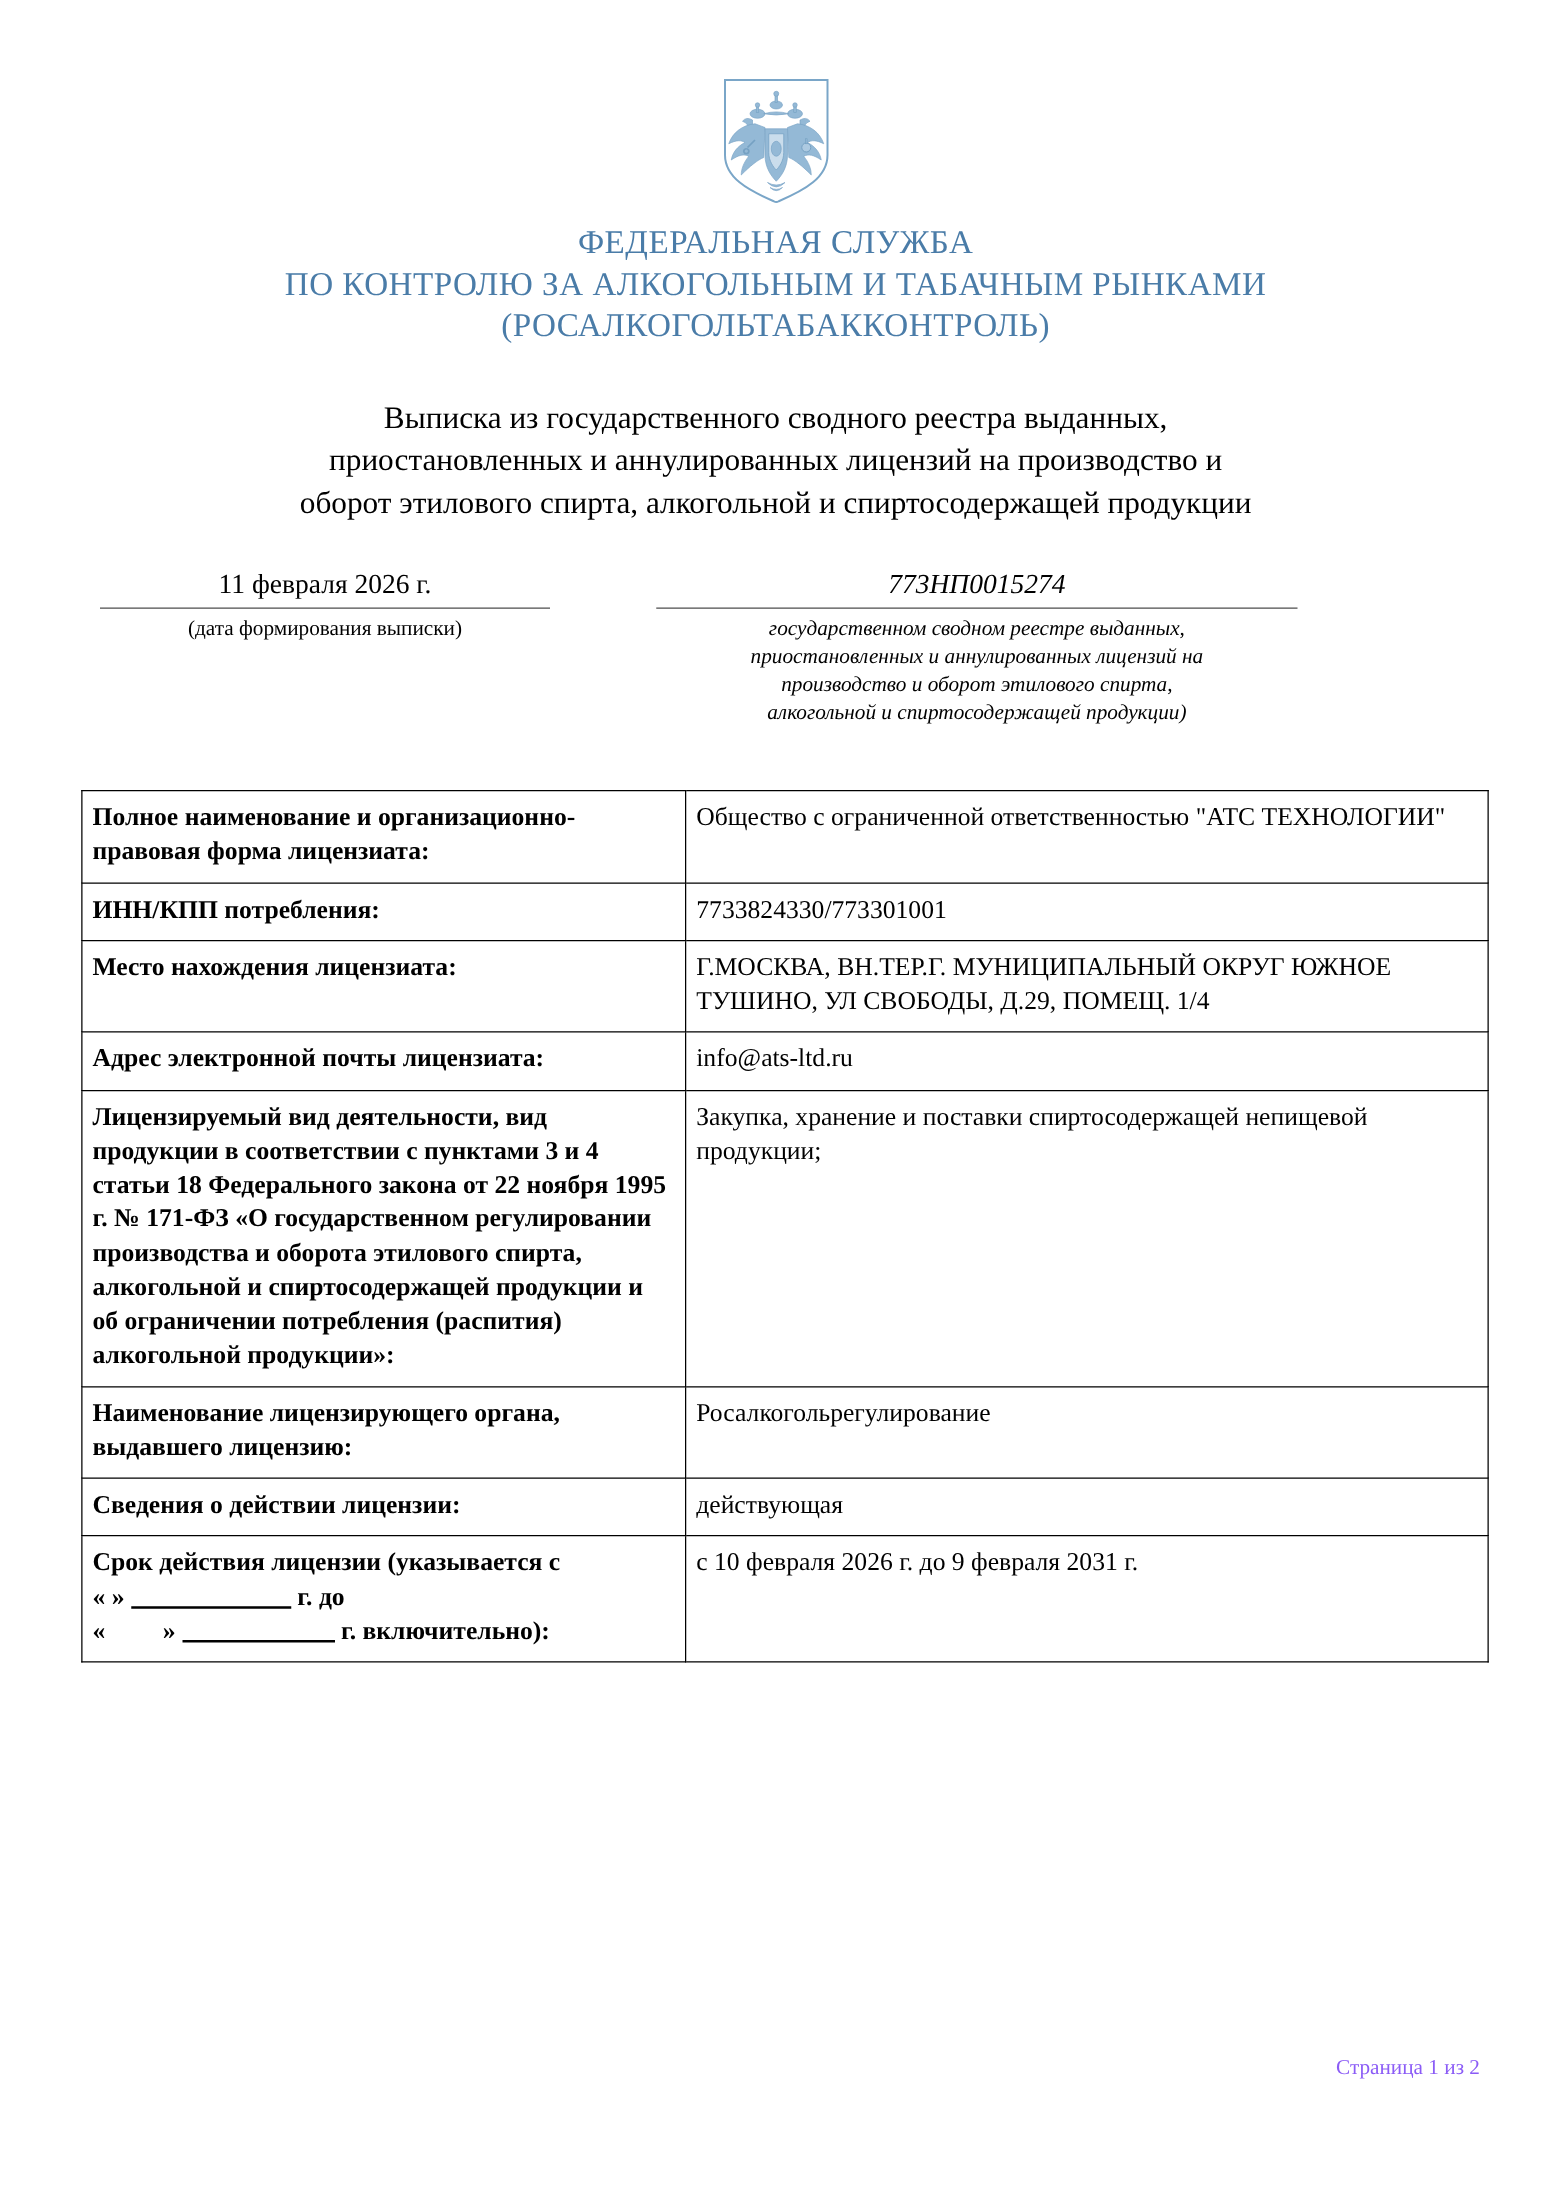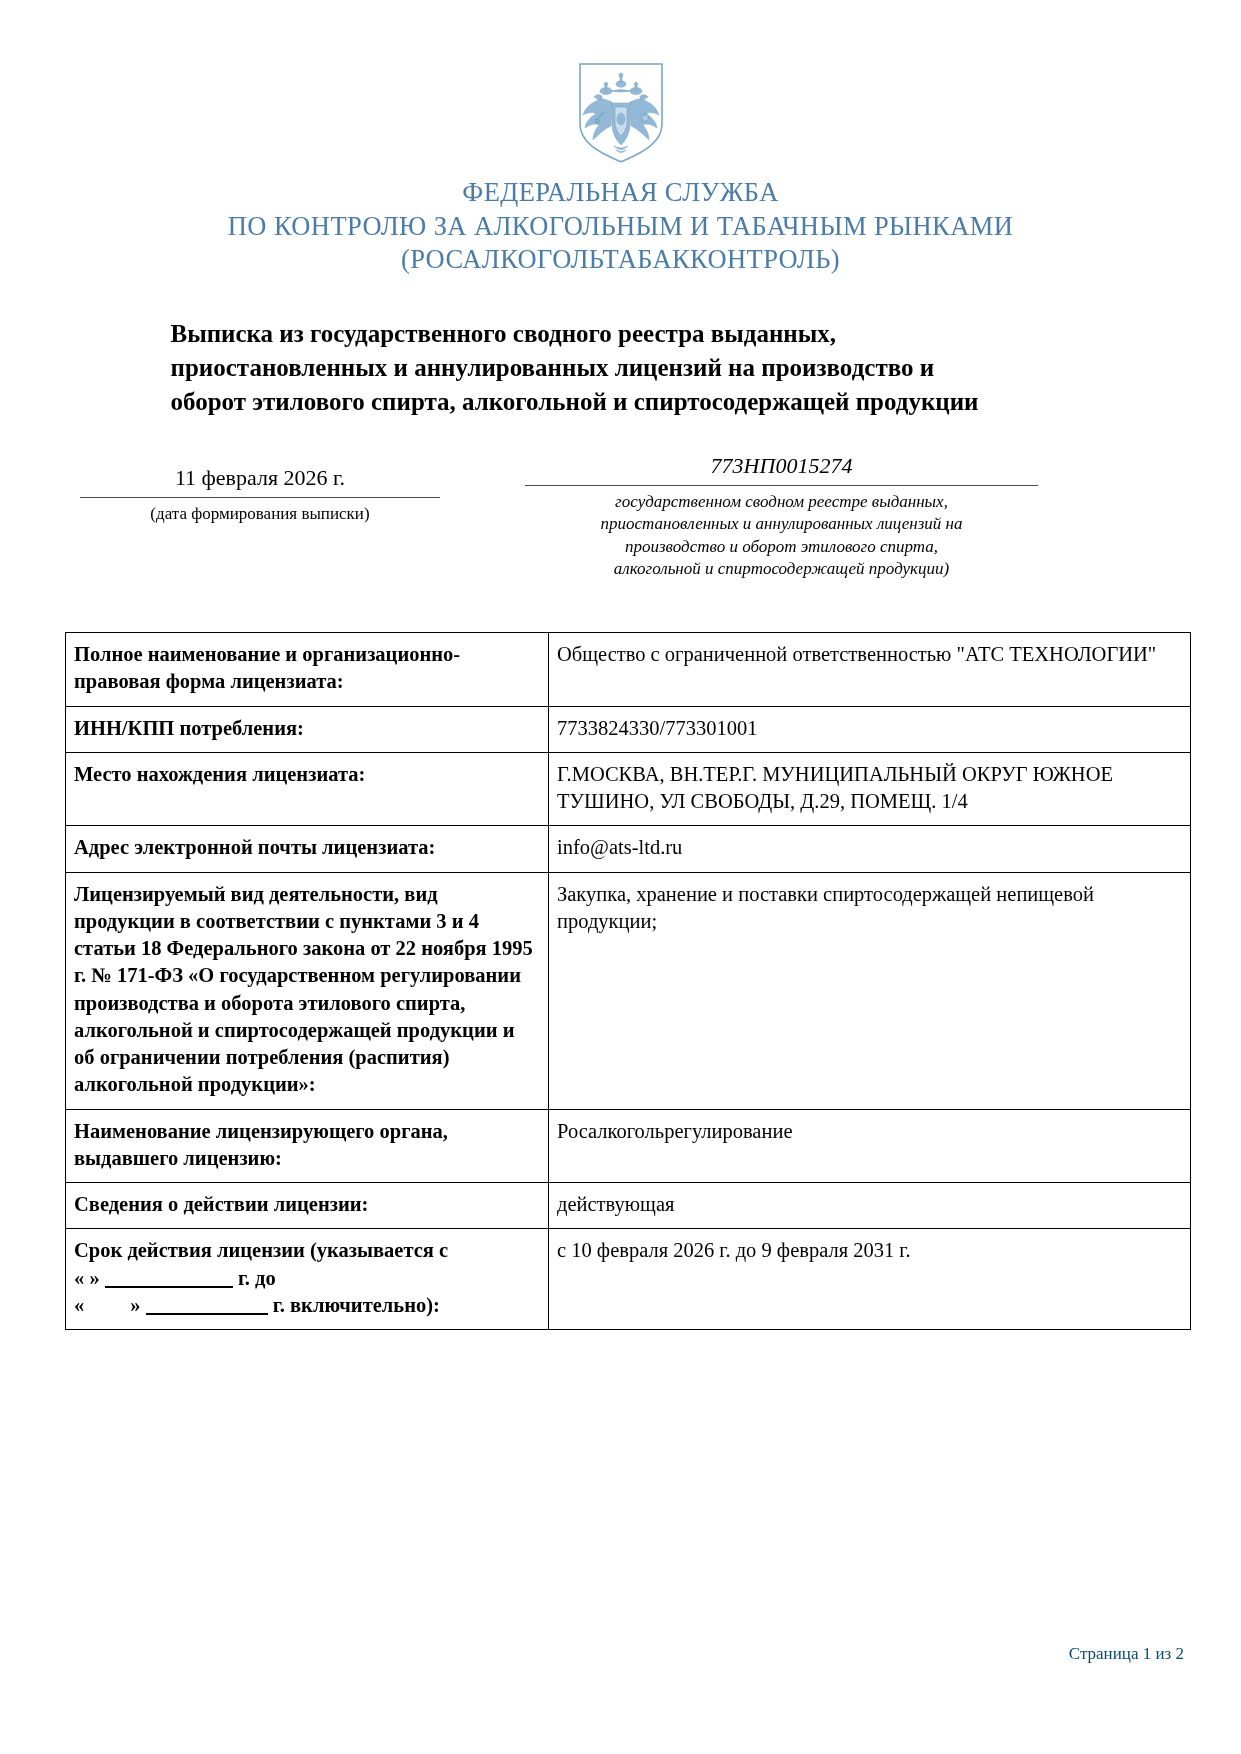--- a/index.html
+++ b/index.html
@@ -43,37 +43,38 @@
     font-family: "Liberation Serif", "DejaVu Serif", serif;
     font-size: 26.5px;
     letter-spacing: 0.4px;
     line-height: 1.27;
     margin-top: 6px;
   }
   .org-title div { white-space: nowrap; }
 
   
   .doc-title {
-    font-weight: bold;
+    text-align: center;
+    font-weight: normal;
     font-size: 25px;
     line-height: 1.36;
     margin: 40px auto 12px auto;
     width: 900px;
   }
 
   
   .meta-row {
     position: relative;
     margin-top: 34px;
     height: 170px;
   }
   .meta-left {
     position: absolute;
     left: 80px;
-    top: 12px;
+    top: 0;
     width: 360px;
     text-align: center;
   }
   .meta-right {
     position: absolute;
     left: 525px;
     top: 0;
     width: 513px;
     text-align: center;
     font-style: italic;
@@ -126,21 +127,21 @@
   }
   .blank-line.short { width: 122px; }
   .gap { display: inline-block; width: 46px; }
 
   
   .footer {
     position: absolute;
     right: 57px;
     top: 1644px;
     font-size: 17px;
-    color: #0c4a6e;
+    color: #8b5cf6;
     text-align: right;
     font-family: Liberation Serif, serif;
   }
 </style>
 </head>
 <body>
 
 <div class="page">
 
   <div class="emblem-wrap">

